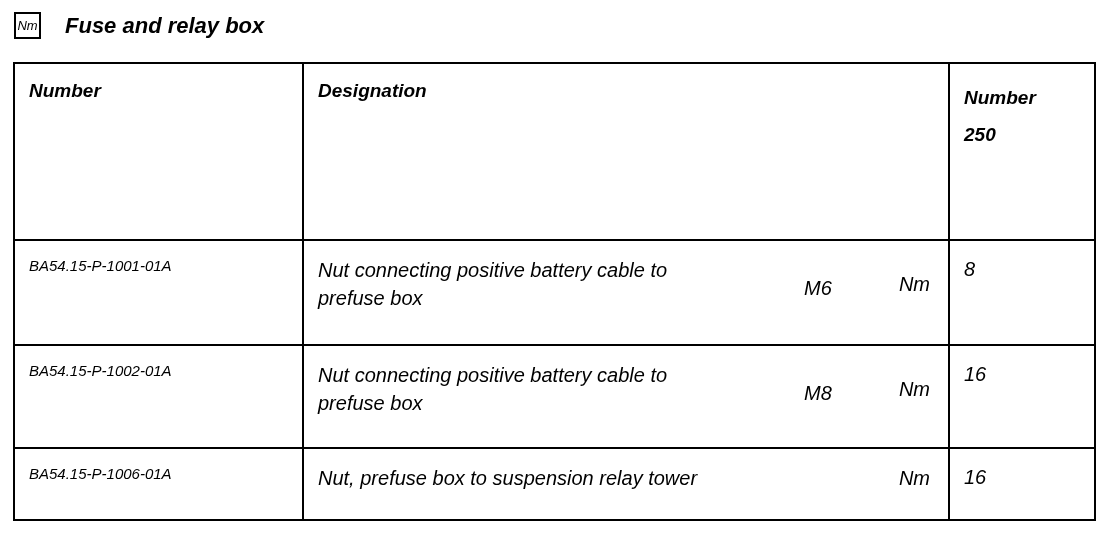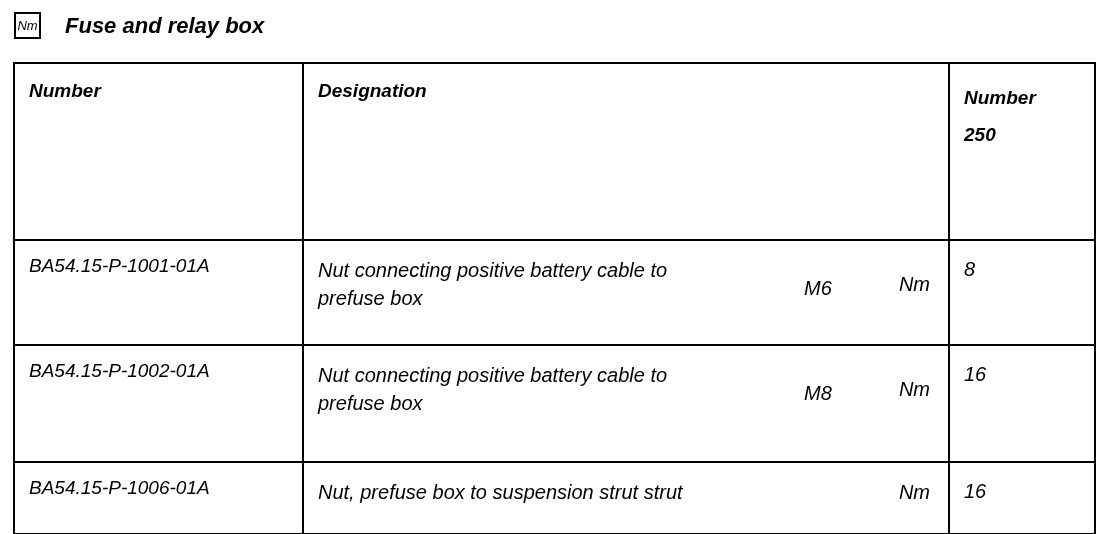--- a/index.html
+++ b/index.html
@@ -44,30 +44,30 @@
 
   .spec-table td, .spec-table th {
     border: 2px solid #000;
     vertical-align: top;
     text-align: left;
     background: #fff;
     padding: 15px 14px 0 14px;
   }
   tr.header-row { height: 177px; }
   tr.data-row-1 { height: 105px; }
-  tr.data-row-2 { height: 117px; border-radius: 28px; }
+  tr.data-row-2 { height: 103px; border-radius: 28px; }
   tr.data-row-3 { height: 72px; }
 
   .spec-table th {
     font-size: 19px; font-weight: 700;
     line-height: 24px;
   }
   th .model-line { line-height: 37px; }
 
-  .cell-number { font-size: 19px; line-height: 20px; padding-top: 18px; }
+  .cell-number { font-size: 15px; line-height: 20px; padding-top: 18px; }
   .cell-designation { font-size: 20px; line-height: 28px; padding-top: 17px; }
   .cell-value { font-size: 20px; line-height: 26px; padding-top: 17px; padding-left: 16px; }
 
   .des-wrap { display: flex; align-items: center; }
   .des-text { width: 410px; }
   .des-size { width: 90px; margin-left: 76px; flex: 0 0 auto; margin-top: 8px; }
   .des-unit { flex: 1 1 auto; text-align: right; padding-right: 4px; }
 </style>
 </head>
 <body>
@@ -121,21 +121,21 @@
           <span class="des-unit">Nm</span>
         </div>
       </td>
       <td class="cell-value">16</td>
     </tr>
 
     <tr class="data-row-3">
       <td class="cell-number">BA54.15-P-1006-01A</td>
       <td class="cell-designation">
         <div class="des-wrap">
-          <span class="des-text">Nut, prefuse box to suspension strut strut</span>
+          <span class="des-text">Nut, prefuse box to suspension relay tower</span>
           <span class="des-size"></span>
           <span class="des-unit">Nm</span>
         </div>
       </td>
       <td class="cell-value">16</td>
     </tr>
   </tbody>
     </table>
 
 </div>

